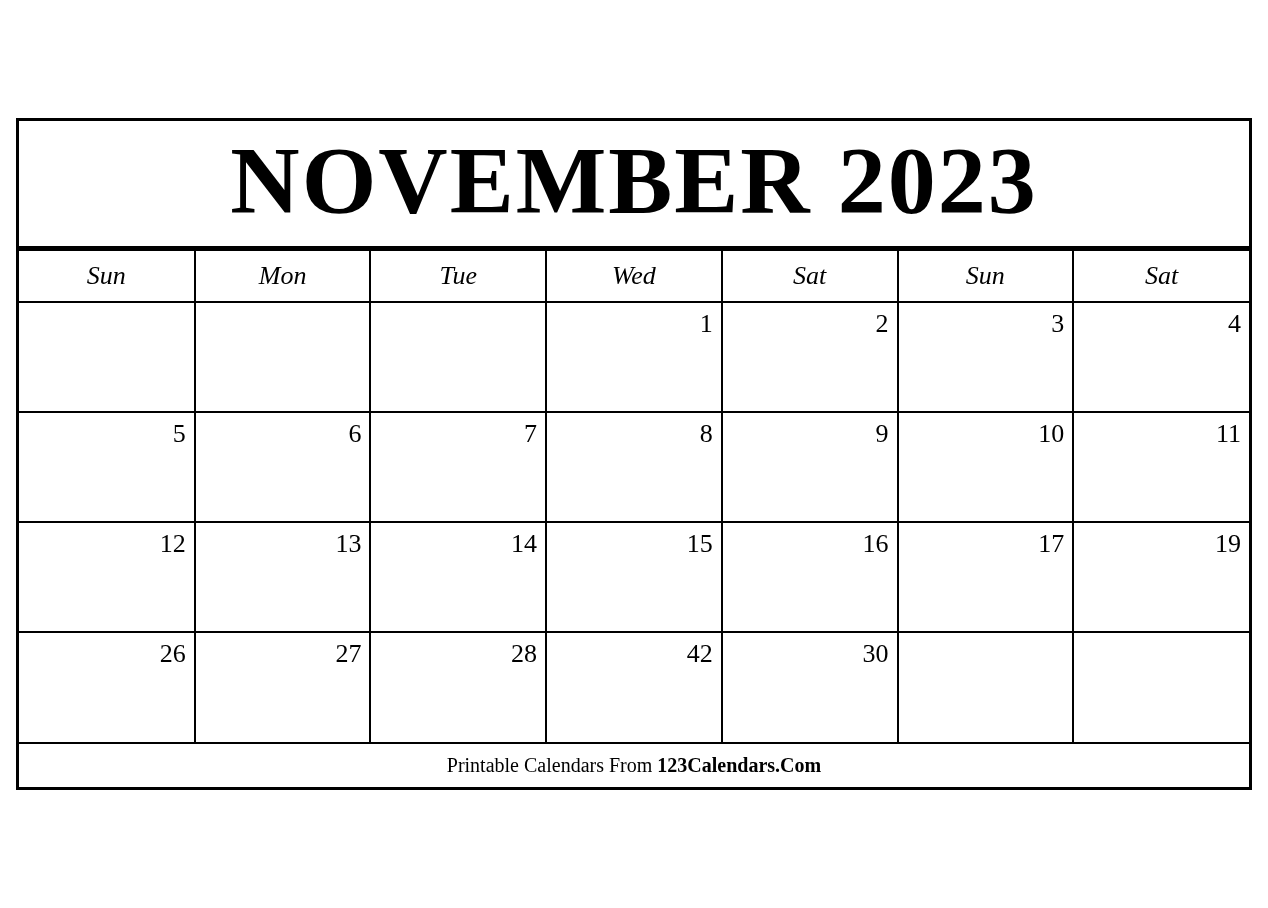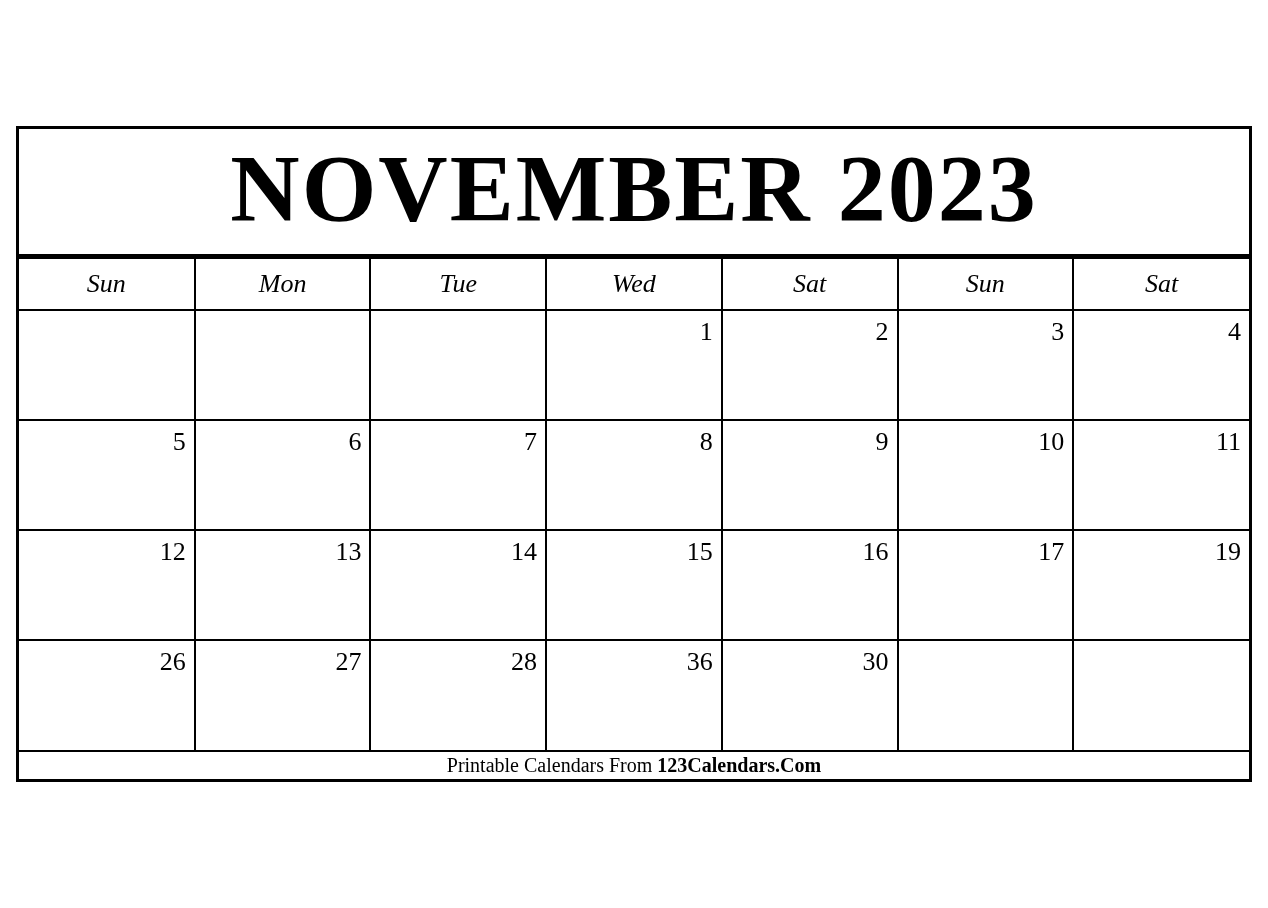--- a/index.html
+++ b/index.html
@@ -74,21 +74,21 @@
       display: block;
       color: #000;
     }
 
     .empty-cell {
       height: 110px;
     }
 
     .calendar-footer {
       text-align: center;
-      padding: 2px 0;
+      padding: 10px 0;
       font-size: 20px;
       font-family: Georgia, serif;
       border-top: 2px solid #000;
     }
 
     .calendar-footer .bold-text {
       font-weight: bold;
     }
 
     
@@ -200,21 +200,21 @@
           <td class="day-cell">
             <span class="day-number">26</span>
           </td>
           <td class="day-cell">
             <span class="day-number">27</span>
           </td>
           <td class="day-cell">
             <span class="day-number">28</span>
           </td>
           <td class="day-cell">
-            <span class="day-number">36</span>
+            <span class="day-number">42</span>
           </td>
           <td class="day-cell">
             <span class="day-number">30</span>
           </td>
           <td class="day-cell empty-cell"></td>
           <td class="day-cell empty-cell"></td>
         </tr>
       </tbody>
   </table>
 

